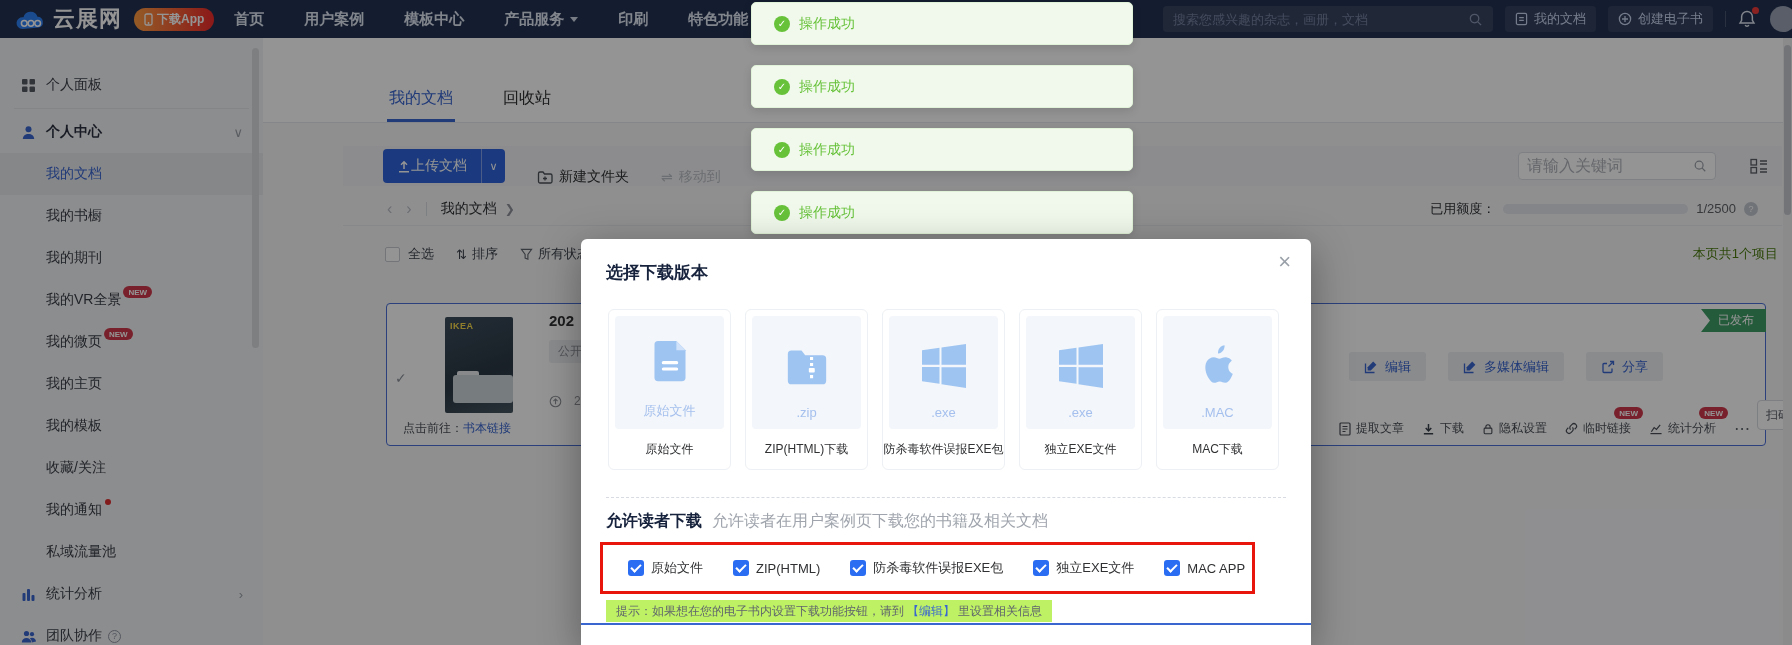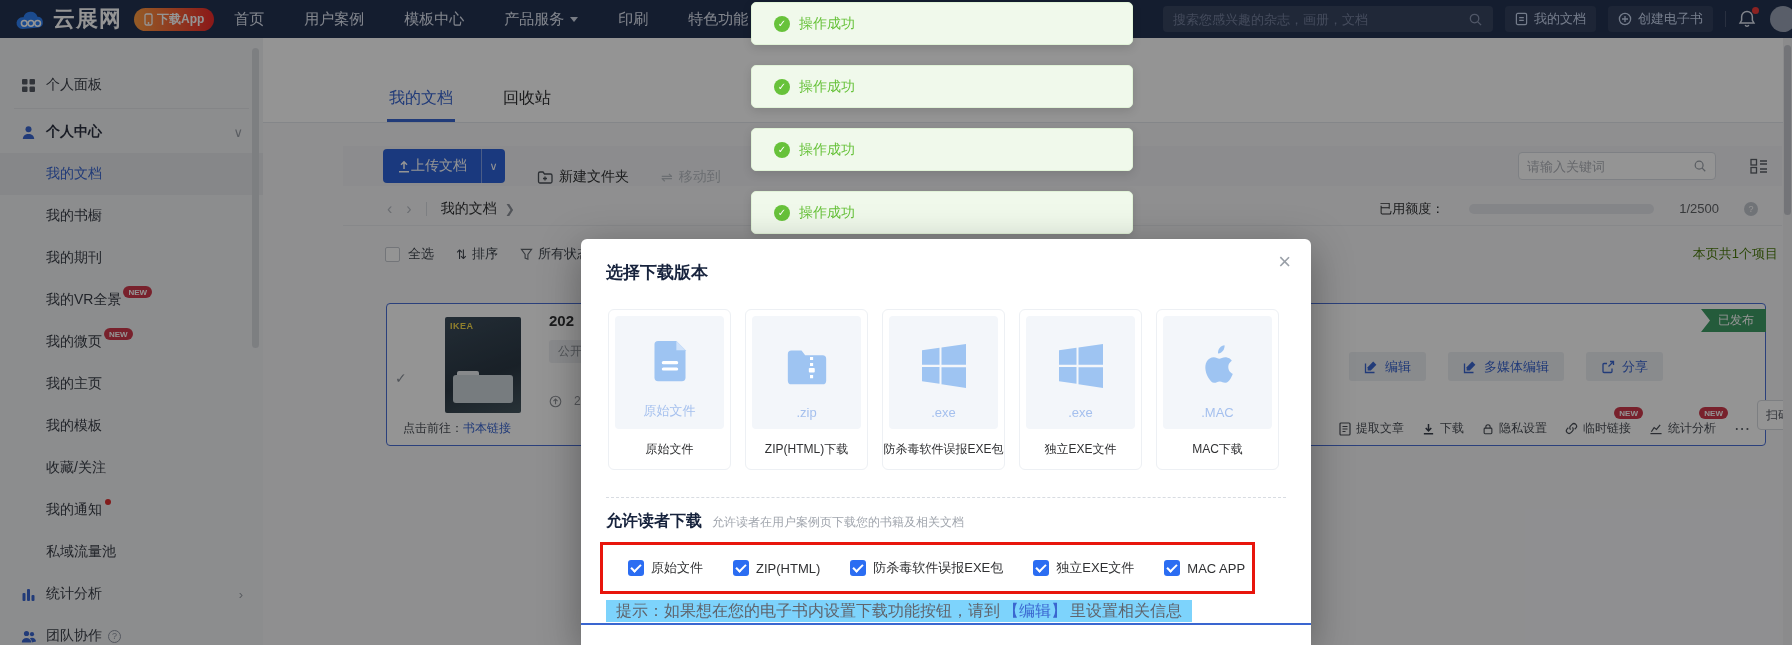--- a/index.html
+++ b/index.html
@@ -5,21 +5,21 @@
   * { margin:0; padding:0; box-sizing:border-box; }
   html,body { background:#888; }
   body { font-family:"Liberation Sans","DejaVu Sans",sans-serif; }
   .stage { position:relative; width:1792px; height:645px; overflow:hidden; background:#f6f7f9; }
 
   
   .topnav { position:absolute; left:0; top:0; right:0; height:38px; background:#243352; display:flex; align-items:center; padding:0 14px; color:#dfe5f2; z-index:5; }
   .logo { display:flex; align-items:center; gap:7px; }
   .logo-text { font-size:22px; font-weight:bold; color:#fff; letter-spacing:1px; }
   .dl-badge { height:23px; border-radius:12px; background:linear-gradient(90deg,#ff9d42,#ef2b2b); color:#fff; font-size:12px; font-weight:bold; display:flex; align-items:center; gap:4px; padding:0 10px; margin-left:5px; }
-  .nav-items { display:flex; gap:40px; margin-left:20px; font-size:15px; }
+  .nav-items { display:flex; gap:40px; margin-left:20px; font-size:15px;font-weight:bold; }
   .nav-item { display:flex; align-items:center; gap:6px; cursor:pointer; white-space:nowrap; }
   .caret { width:0; height:0; border-left:4px solid transparent; border-right:4px solid transparent; border-top:5px solid #cfd6e6; }
   .nav-right { margin-left:auto; display:flex; align-items:center; gap:12px; }
   .nav-search { width:330px; height:26px; background:rgba(255,255,255,.09); border-radius:4px; display:flex; align-items:center; padding:0 10px; }
   .nav-search input { flex:1; background:transparent; border:none; outline:none; color:#aab4cc; font-size:13px; font-family:inherit; }
   .nav-search input::placeholder { color:#76829f; }
   .nav-btn { height:26px; background:rgba(255,255,255,.07); border-radius:4px; color:#c9d6f0; font-size:13px; display:flex; align-items:center; gap:6px; padding:0 10px; cursor:pointer; white-space:nowrap; }
   .nav-divider { width:1px; height:16px; background:#47536e; }
   .bell { position:relative; width:20px; height:20px; }
   .bell .dot { position:absolute; right:-1px; top:-2px; width:7px; height:7px; border-radius:50%; background:#f03b3b; }
@@ -44,42 +44,42 @@
   .tab { position:absolute; top:50px; font-size:16px; color:#303133; cursor:pointer; }
   .tab.active { color:#3a66d0; }
   .tab.active::after { content:""; position:absolute; left:-2px; right:-2px; bottom:-13px; height:3px; background:#3a66d0; }
   .toolbar { position:absolute; left:343px; right:10px; top:146px; height:40px; background:#f1f2f4; display:flex; align-items:center; z-index:1;}
   .btn-upload { margin-left:40px; height:34px; display:flex; background:#2e63d9; border-radius:4px; color:#fff; font-size:14px; overflow:hidden; cursor:pointer; }
   .btn-upload .mainpart { display:flex; align-items:center; padding:0 14px; }
   .btn-upload .droppart { width:24px; display:flex; align-items:center; justify-content:center; border-left:1px solid rgba(255,255,255,.4); font-size:11px; }
   .tool-link { display:flex; align-items:center; gap:6px; font-size:14px; color:#303133; margin-left:32px; cursor:pointer; white-space:nowrap;margin-top:22px; }
   .tool-link.disabled { color:#b9bdc4; }
   .content-search { width:198px; height:28px; background:#fff; border:1px solid #d9dce3; border-radius:4px; display:flex; align-items:center; padding:0 8px; margin-right:34px; }
-  .content-search input { flex:1; border:none; outline:none; font-size:13px; color:#404040; font-family:inherit; width:100%; }
+  .content-search input { flex:1; border:none; outline:none; font-size:16px; color:#404040; font-family:inherit; width:100%; }
   .content-search input::placeholder { color:#b0b3ba; }
   .spacer { flex:1; }
   .view-toggle { margin-right:14px; cursor:pointer; display:flex; }
   .breadrow { position:absolute; left:343px; right:10px; top:192px; height:34px; display:flex; align-items:center; border-bottom:1px solid #e8eaee; font-size:14px; color:#303133; z-index:1;}
   .bc-arrows { margin-left:44px; color:#b9bdc4; font-size:16px; display:flex; gap:14px; }
   .bc-sep { width:1px; height:14px; background:#d8dbe0; margin:0 14px; }
   .bc-gt { color:#8d9299; margin-left:8px; font-size:12px; }
-  .quota { display:flex; align-items:center; gap:25px; margin-right:24px; font-size:13px; }
+  .quota { display:flex; align-items:center; gap:8px; margin-right:24px; font-size:13px; }
   .quota-track { width:185px; height:10px; border-radius:5px; background:#e3e5ea; overflow:hidden; }
   .quota-fill { height:100%; width:5px; background:#3a66d0; border-radius:5px; }
   .quota-val { color:#606266; }
   .qhelp { width:14px; height:14px; border-radius:50%; background:#c2c6cd; color:#fff; font-size:9px; display:flex; align-items:center; justify-content:center; }
   .filterrow { position:absolute; left:343px; right:10px; top:240px; height:28px; display:flex; align-items:center; font-size:13px; color:#3f444c; z-index:1;}
   .cb-empty { width:15px; height:15px; border:1px solid #c6cad1; border-radius:2px; background:#fff; margin-left:42px; margin-right:8px; }
   .f-item { display:flex; align-items:center; gap:5px; margin-left:22px; cursor:pointer; }
   .count-label { margin-left:auto; margin-right:4px; color:#4d7c0f;text-align:center; }
 
   
   .doccard { position:absolute; left:386px; top:303px; width:1380px; height:143px; background:#fff; border:1px solid #4a6fd6; border-radius:4px; z-index:1; }
   .tick { position:absolute; left:8px; top:66px; color:#8d939c; font-size:14px; }
-  .thumb { position:absolute; left:58px; top:13px; width:76px; height:96px; background:linear-gradient(160deg,#3c4d5c,#2b3844 60%,#45565f); border-radius:2px; overflow:hidden; }
+  .thumb { position:absolute; left:58px; top:13px; width:68px; height:96px; background:linear-gradient(160deg,#3c4d5c,#2b3844 60%,#45565f); border-radius:2px; overflow:hidden; }
   .thumb .brand { position:absolute; left:5px; top:4px; color:#f5d94d; font-size:9px; font-weight:bold; letter-spacing:.5px; }
   .thumb .bed { position:absolute; left:8px; bottom:10px; width:60px; height:28px; background:#cdd6db; border-radius:3px; }
   .thumb .pillow { position:absolute; left:12px; bottom:32px; width:22px; height:10px; background:#e8edf0; border-radius:2px; }
   .c-title { position:absolute; left:162px; top:8px; font-size:15px; font-weight:bold; color:#303133; }
   .c-tag { position:absolute; left:162px; top:36px; background:#eef0f3; color:#8d9299; font-size:12px; padding:3px 9px; border-radius:3px; }
   .c-date { position:absolute; left:162px; top:90px; font-size:12px; color:#909399; display:flex; align-items:center; gap:12px; }
   .ribbon { position:absolute; right:-1px; top:5px; height:23px; background:#3f9d66; color:#fff; font-size:12px; display:flex; align-items:center; padding:0 12px 0 17px; clip-path:polygon(0 0,100% 0,100% 100%,0 100%,9px 50%); }
   .c-btns { position:absolute; left:962px; top:48px; display:flex; gap:22px; }
   .c-btn { height:29px; background:#edeff3; border-radius:3px; color:#3a66d0; font-size:13px; display:flex; align-items:center; gap:7px; padding:0 15px; cursor:pointer; white-space:nowrap; }
   .scan { position:absolute; left:1370px; top:96px; height:30px; background:#fff; border:1px solid #d8dbe1; border-radius:4px; display:flex; align-items:center; padding:0 8px; font-size:12px; color:#5a5e66; white-space:nowrap; }
@@ -106,26 +106,26 @@
   .m-title { position:absolute; left:25px; top:22px; font-size:17px; font-weight:bold; color:#17233d; }
   .m-cards { position:absolute; left:27px; top:70px; display:flex; gap:14px; }
   .m-card { width:123px; height:161px; background:#fff; border:1px solid #edf0f4; border-radius:6px; cursor:pointer; }
   .m-panel { margin:6px; height:113px; background:#f3f6fa; border-radius:4px; display:flex; flex-direction:column; align-items:center; justify-content:flex-end; padding-bottom:9px; }
   .m-panel .picto { margin-bottom:13px; }
   .m-tag { color:#a5c0ee; font-size:13px; }
   .m-caption { text-align:center; margin-top:12px; font-size:12px; color:#303133; white-space:nowrap; }
   .m-dash { position:absolute; left:25px; right:25px; top:258px; border-top:1px dashed #d8dce2; }
   .m-allow { position:absolute; left:25px; top:272px; display:flex; align-items:baseline; gap:10px; }
   .m-allow .h { font-size:16px; font-weight:bold; color:#17233d; }
-  .m-allow .d { font-size:12px; color:#a0a5ad; }
+  .m-allow .d { font-size:16px; color:#a0a5ad; }
   .m-redbox { position:absolute; left:19px; top:303px; width:655px; height:52px; border:3px solid #e8150c; display:flex; align-items:center; gap:30px; padding-left:25px; }
   .m-cb { display:flex; align-items:center; gap:7px; font-size:13px; color:#303133; cursor:pointer; white-space:nowrap; }
   .cbx { width:16px; height:16px; background:#2b6df2; border-radius:3px; position:relative; flex:none; }
   .cbx::after { content:""; position:absolute; left:5px; top:2px; width:4px; height:8px; border:solid #fff; border-width:0 2px 2px 0; transform:rotate(45deg); }
-  .m-tip { position:absolute; left:25px; top:361px; height:22px; background:#7dd3fc; display:inline-flex; align-items:center; padding:0 10px; font-size:16px; color:#5f646c; white-space:nowrap; }
+  .m-tip { position:absolute; left:25px; top:361px; height:22px; background:#bef264; display:inline-flex; align-items:center; padding:0 10px; font-size:12px; color:#5f646c; white-space:nowrap; }
   .m-tip .lnk { color:#3a66d0; margin:0 3px; cursor:pointer; }
   .m-blueline { position:absolute; left:0; right:0; top:384px; height:2px; background:#3a66d0; }
 </style>
 </head>
 <body>
 
 <div class="stage">
 
   <header class="topnav">
     <div class="logo">

